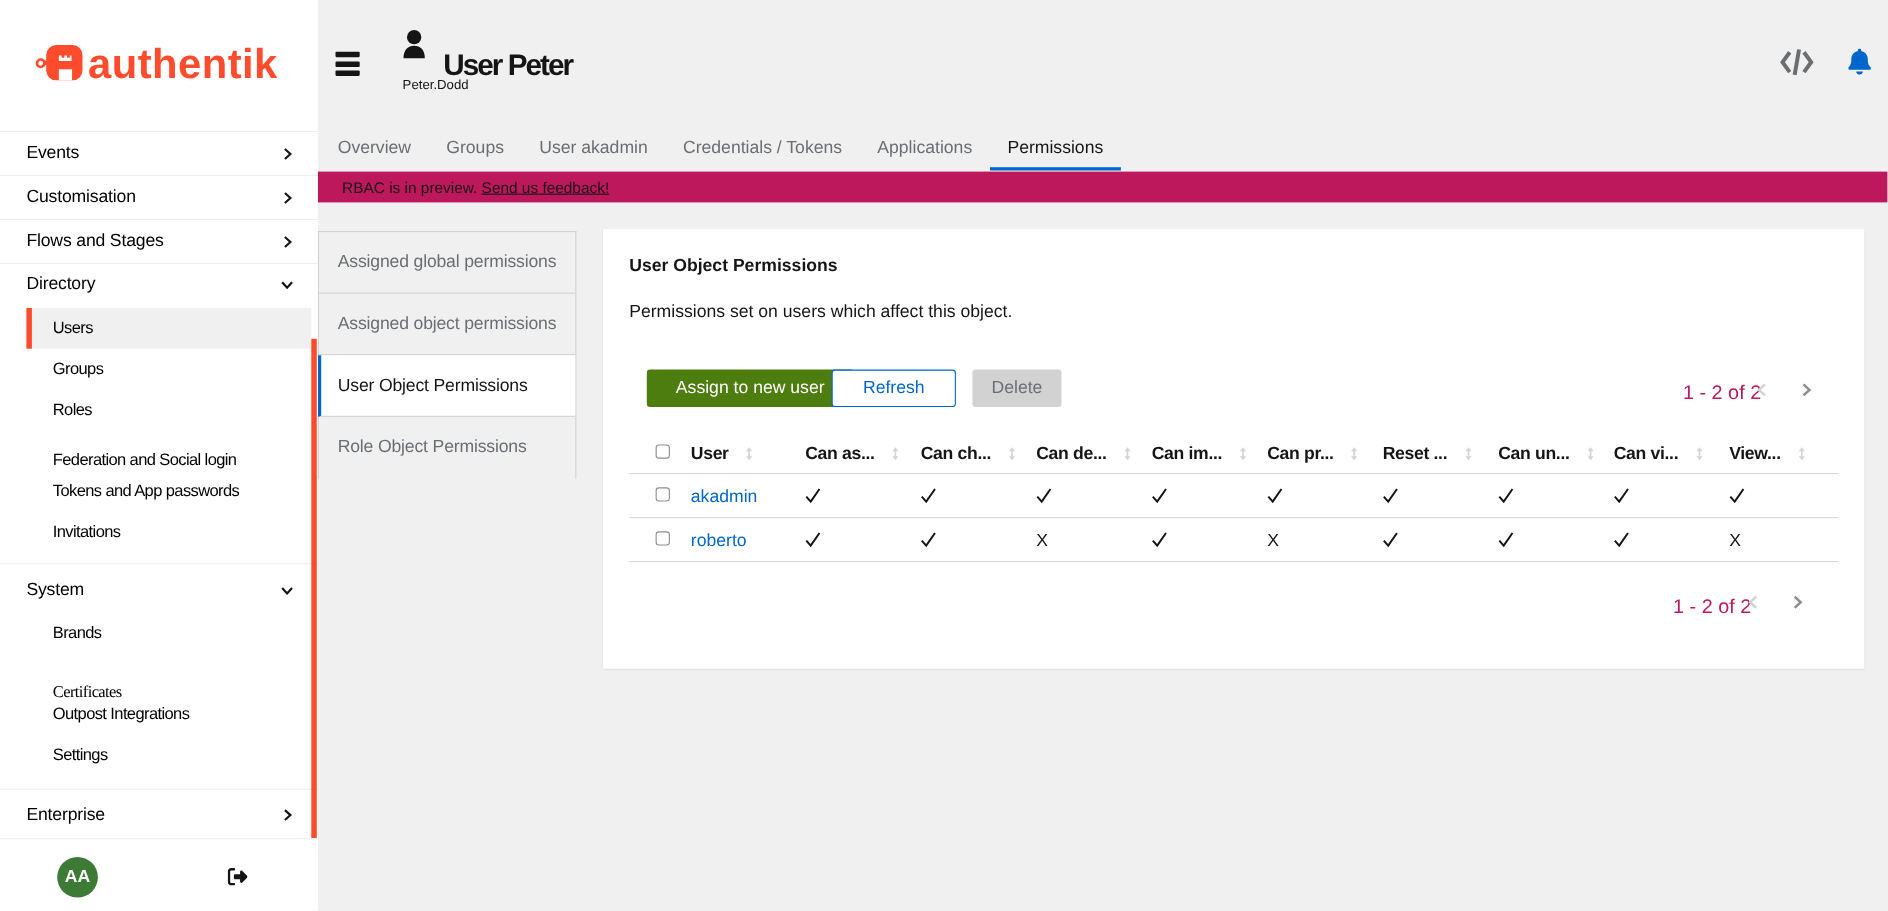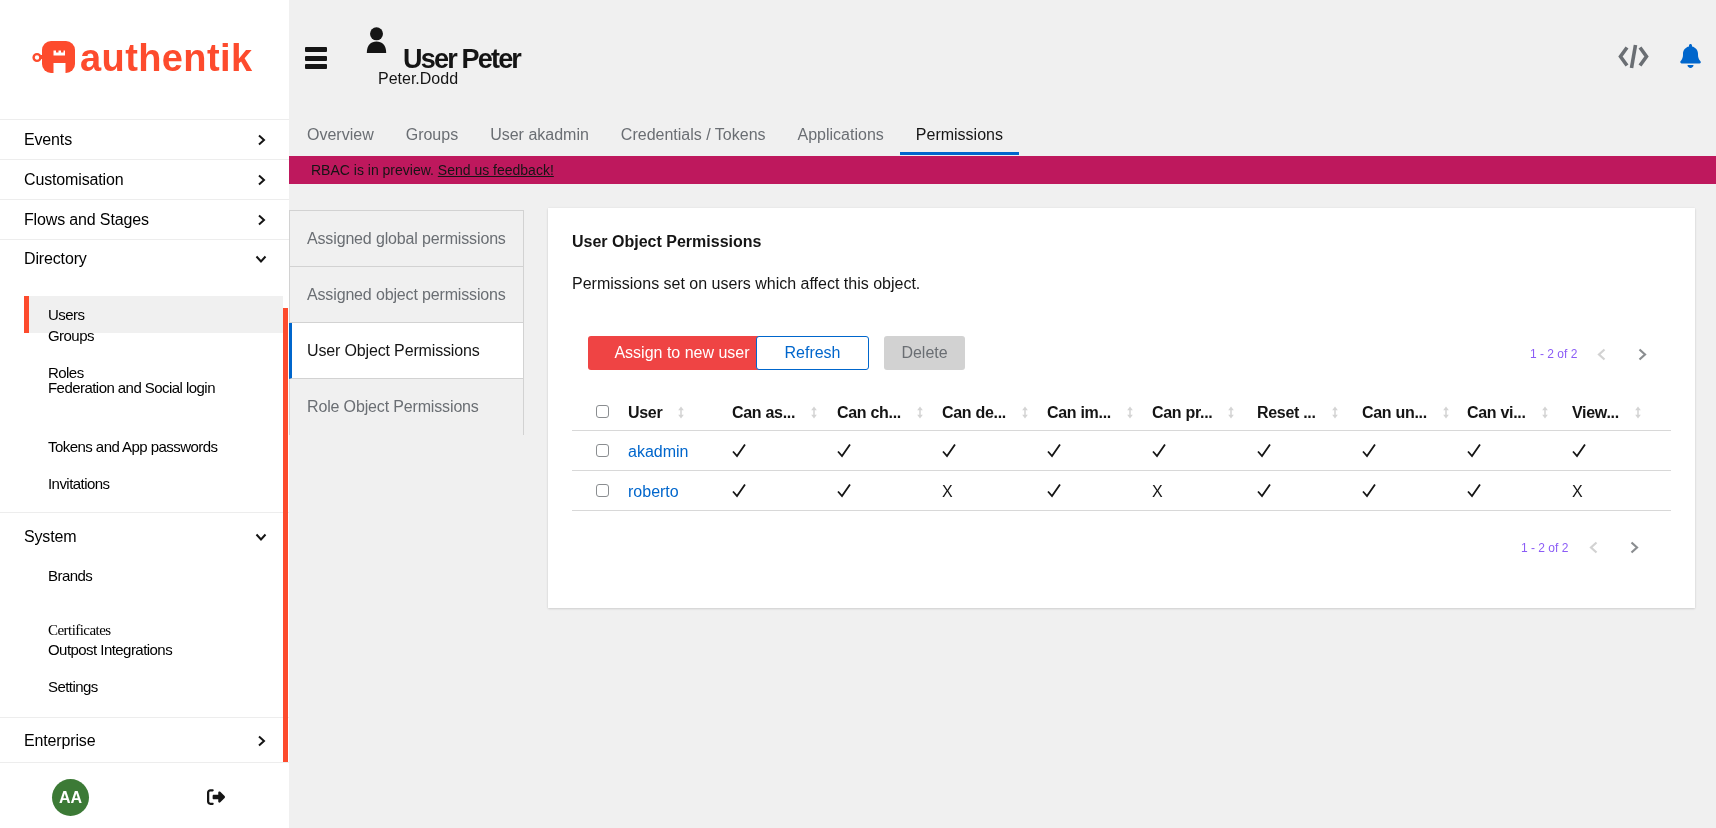--- a/index.html
+++ b/index.html
@@ -17,45 +17,45 @@
 .sep { position:absolute; left:0; width:289px; border-top:1px solid #ededed; }
 #redbar { position:absolute; left:283px; top:308px; width:5px; height:454px; background:#fd4b2d; }
 #userarea { position:absolute; left:0; top:762px; width:289px; height:66px; border-top:1px solid #ededed; background:#fff; }
 #avatar { position:absolute; left:52px; top:16px; width:37px; height:37px; border-radius:50%; background:#3c7a36; color:#fff; font-size:16px; font-weight:bold; display:flex; align-items:center; justify-content:center; }
 
 
 #main { position:absolute; left:289px; top:0; width:1427px; height:828px; background:#f0f0f0; }
 #hamb { position:absolute; left:16px; top:47px; width:22px; height:22px; }
 #hamb div { height:5px; background:#151515; border-radius:1px; margin-bottom:3.6px; }
 #htitle { position:absolute; left:114px; top:44px; font-size:27px; font-weight:bold; letter-spacing:-1.8px; }
-#hsub { position:absolute; left:89px; top:70px; font-size:16px; }
+#hsub { position:absolute; left:77px; top:70px; font-size:12px; }
 
 
 .tabs { position:absolute; top:120px; left:291px; display:flex; }
 .tab { height:35px; padding:0 16px; font-size:16px; color:#6a6e73; display:flex; align-items:flex-start; padding-top:6px; }
 .tab.active { color:#151515; border-bottom:3px solid #0066cc; }
 
 #banner { position:absolute; left:289px; top:156px; width:1427px; height:28px; background:#be185d; font-size:14px; display:flex; align-items:center; padding-left:22px; color:#151515; }
 #banner a { color:#151515; text-decoration:underline; }
 
 
 #vtabs { position:absolute; left:289px; top:210px; width:235px; border-top:1px solid #d2d2d2; border-left:1px solid #d2d2d2; border-right:1px solid #d2d2d2; }
 .vtab { height:56px; display:flex; align-items:center; padding-left:17px; font-size:16px; letter-spacing:-0.15px; color:#6a6e73; border-bottom:1px solid #d2d2d2; }
 .vtab:last-child { border-bottom:none; }
 .vtab.active { background:#fff; color:#151515; border-left:3px solid #0066cc; margin-left:-1px; padding-left:15px; }
 
 
 #card { position:absolute; left:548px; top:208px; width:1147px; height:400px; background:#fff; box-shadow:0 1px 2px rgba(3,3,3,.12), 0 0 2px rgba(3,3,3,.06); }
 #cardtitle { position:absolute; left:24px; top:25px; font-size:16px; font-weight:bold; }
 #carddesc { position:absolute; left:24px; top:67px; font-size:16px; }
 .btn { position:absolute; height:34px; border-radius:3px; font-size:16px; display:flex; align-items:center; justify-content:center; }
-#btn-assign { left:40px; top:128px; width:188px; background:#ef4444; color:#fff; }
+#btn-assign { left:40px; top:128px; width:188px; background:#4d7c0f; color:#fff; }
 #btn-refresh { left:208px; top:128px; width:113px; background:#fff; color:#0066cc; border:1px solid #0066cc; }
 #btn-delete { left:336px; top:128px; width:81px; background:#d2d2d2; color:#6a6e73; }
-.pag { position:absolute; font-size:12px; color:#8b5cf6; }
+.pag { position:absolute; font-size:18px; color:#be185d; }
 
 
 table { position:absolute; left:24px; top:188px; border-collapse:collapse; }
 .hrow { height:34px; }
 td, th { padding:0; vertical-align:middle; font-size:16px; text-align:left; }
 tr { border-bottom:1px solid #d8d8d8; }
 tbody tr { height:40px; } tbody td { padding-top:4px; }
 .cb { width:13px; height:13px; border:1px solid #8a8d90; border-radius:3px; background:#fff; display:inline-block; }
 a.link { color:#0066cc; text-decoration:none; }
 th .hw { display:flex; align-items:center; } th b { letter-spacing:-0.3px; }
@@ -315,24 +315,24 @@
           </svg></span></div>
     <div class="navitem top" style="top:160px; height:40px;">Customisation<span class="chev"><svg width="14" height="14" viewBox="0 0 14 14">
             <polyline points="5,2.5 10,7 5,11.5" fill="none" stroke="#151515" stroke-width="2"></polyline>
           </svg></span></div>
     <div class="navitem top" style="top:200px; height:40px;">Flows and Stages<span class="chev"><svg width="14" height="14" viewBox="0 0 14 14">
             <polyline points="5,2.5 10,7 5,11.5" fill="none" stroke="#151515" stroke-width="2"></polyline>
           </svg></span></div>
     <div class="navitem top" style="top:240px; height:38px; border-bottom:none;">Directory<span class="chev"><svg width="14" height="14" viewBox="0 0 14 14">
             <polyline points="2.5,4.5 7,9.5 11.5,4.5" fill="none" stroke="#151515" stroke-width="2"></polyline>
           </svg></span></div>
-    <div class="navitem sub active" style="top:296px; height:37px;">Users</div>
+    <div class="navitem sub active" style="top:280px; height:37px;">Users</div>
     <div class="navitem sub" style="top:317px; height:37px;">Groups</div>
     <div class="navitem sub" style="top:354px; height:37px;">Roles</div>
-    <div class="navitem sub" style="top:369px; height:37px;">Federation and Social login</div>
+    <div class="navitem sub" style="top:400px; height:37px;">Federation and Social login</div>
     <div class="navitem sub" style="top:428px; height:37px;">Tokens and App passwords</div>
     <div class="navitem sub" style="top:465px; height:37px;">Invitations</div>
     <div class="sep" style="top:512px;"></div>
     <div class="navitem" style="top:517px; height:40px; padding-left:24px;">System<span class="chev"><svg width="14" height="14" viewBox="0 0 14 14">
             <polyline points="2.5,4.5 7,9.5 11.5,4.5" fill="none" stroke="#151515" stroke-width="2"></polyline>
           </svg></span></div>
     <div class="navitem sub" style="top:557px; height:37px;">Brands</div>
     <div class="navitem sub" style="top:612px; height:37px;font-family:Liberation Serif, serif;">Certificates</div>
     <div class="navitem sub" style="top:631px; height:37px;">Outpost Integrations</div>
     <div class="navitem sub" style="top:668px; height:37px;">Settings</div>

